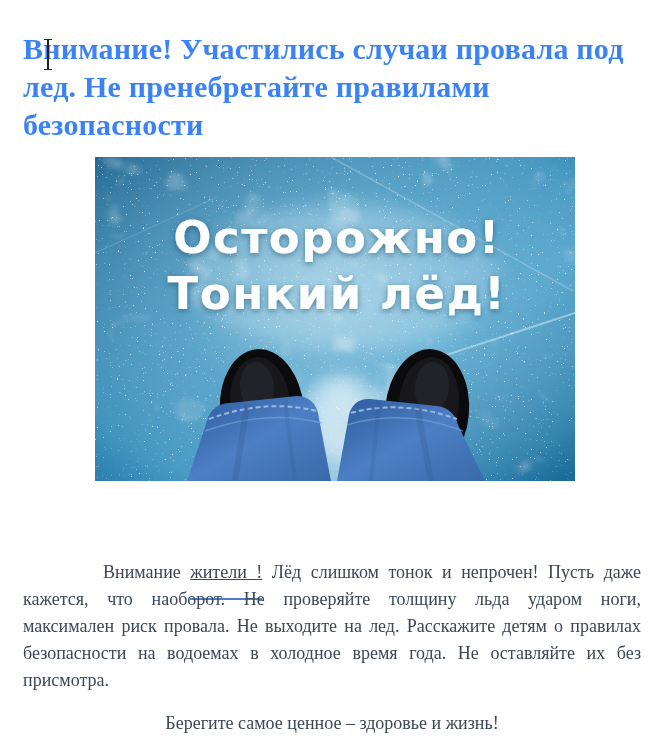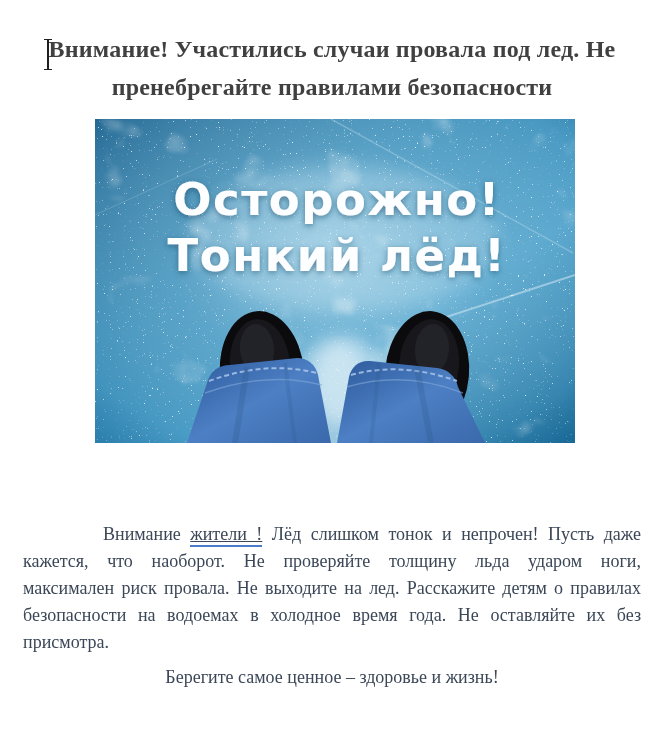--- a/index.html
+++ b/index.html
@@ -26,25 +26,25 @@
     position: absolute;
     left: -3px;
     width: 8px;
     height: 1px;
     background: #1f1f1f;
   }
   .caret::before { top: 0; }
   .caret::after { bottom: 0; }
   h1.doc-heading {
     margin: 30px 0 0;
-    font-size: 24px;
+    font-size: 30px;
     line-height: 38px;
     font-weight: bold;
-    text-align: center;
-    color: #404040;
+    text-align: left;
+    color: #3b82f6;
     letter-spacing: 0.2px;
   }
   figure.ice-figure {
     margin: 13px 0 0 72px;
     padding: 0;
     width: 480px;
     height: 324px;
   }
   figure.ice-figure svg { display: block; }
   .ice-caption-text {
@@ -56,25 +56,25 @@
     margin: 78px 0 0;
     font-size: 18px;
     line-height: 27px;
     text-align: justify;
     text-indent: 80px;
     color: #3b4757;
     word-spacing: 2px;
   }
   .grammar-underline {
     text-decoration: underline;
-    padding-bottom: 1px;
+    padding-bottom: 16px;
     border-bottom: 2px solid #4a7cc9;
   }
   p.closing-par {
-    margin: 8px;
+    margin: 16px;
     font-size: 18px;
     line-height: 27px;
     text-align: center;
     text-indent: 0;
     color: #3b4757;
   }
 </style>
 </head>
 <body>
 

